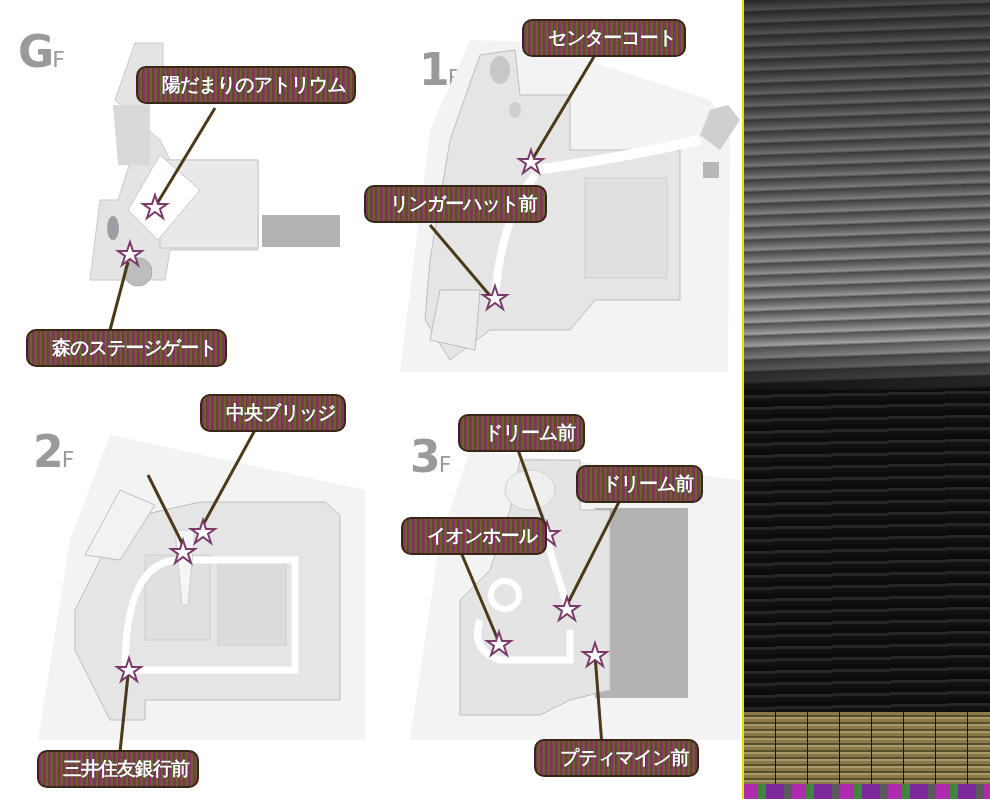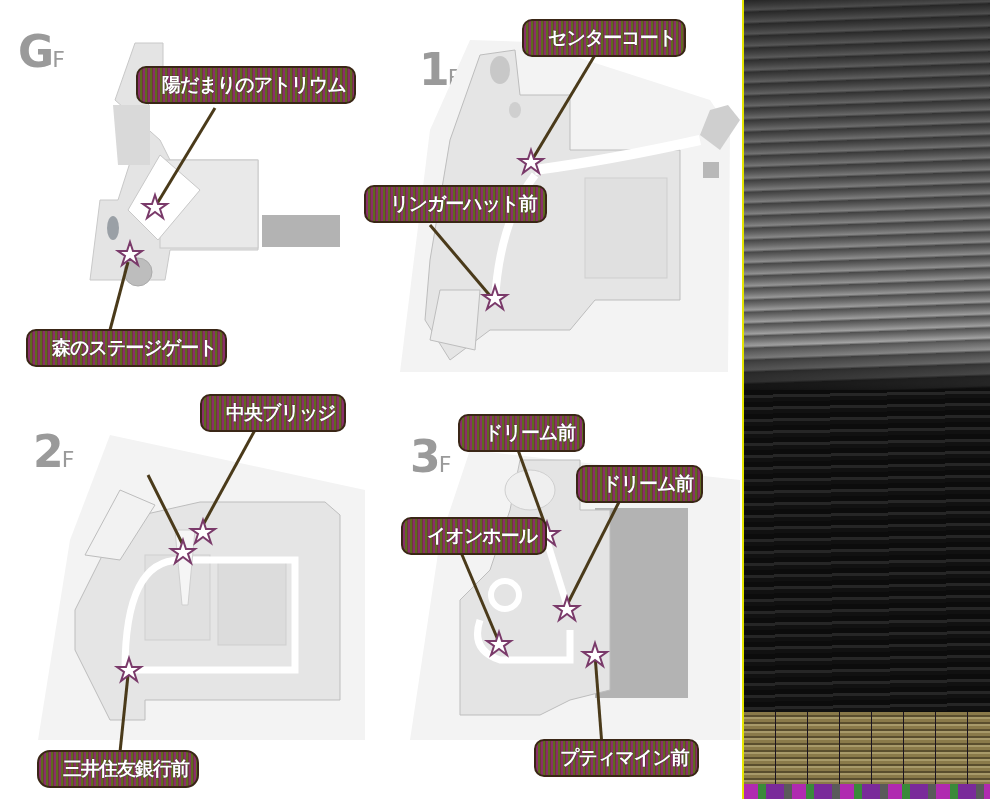--- a/index.html
+++ b/index.html
@@ -148,21 +148,21 @@
         <polygon points="183,150 186,159 195,159 188,164 191,173 183,167 175,173 178,164 171,159 180,159" fill="#ffffff" stroke="#7a3a6a" stroke-width="2"></polygon>
       </g>
       <g>
         <polygon points="203,130 206,139 215,139 208,144 211,153 203,147 195,153 198,144 191,139 200,139" fill="#ffffff" stroke="#7a3a6a" stroke-width="2"></polygon>
       </g>
       <g>
         <polygon points="129,268 132,277 141,277 134,282 137,291 129,285 121,291 124,282 117,277 126,277" fill="#ffffff" stroke="#7a3a6a" stroke-width="2"></polygon>
       </g>
     </svg>
     <div class="callout" style="left:200px;top:4px;">中央ブリッジ</div>
-    <div class="callout" style="left:37px;top:360px;border-radius:13px;">三井住友銀行前</div>
+    <div class="callout" style="left:37px;top:360px;">三井住友銀行前</div>
   </div>
 
   <div class="floor" style="left:370px;top:390px;width:370px;height:409px;">
     <div class="floor-label" style="left:40px;top:45px;">
       <span class="big">3</span><span class="small">F</span>
     </div>
     <svg class="floor-svg" width="370" height="409">
       <polygon points="100,60 370,90 370,350 40,350 70,150" fill="#f3f3f3"></polygon>
       <rect x="225" y="118" width="93" height="190" fill="#b3b3b3"></rect>
       <polygon points="150,70 210,70 210,120 240,120 240,300 200,310 170,325 90,325 90,210 120,180 140,120" fill="#e4e4e4" stroke="#bdbdbd"></polygon>

